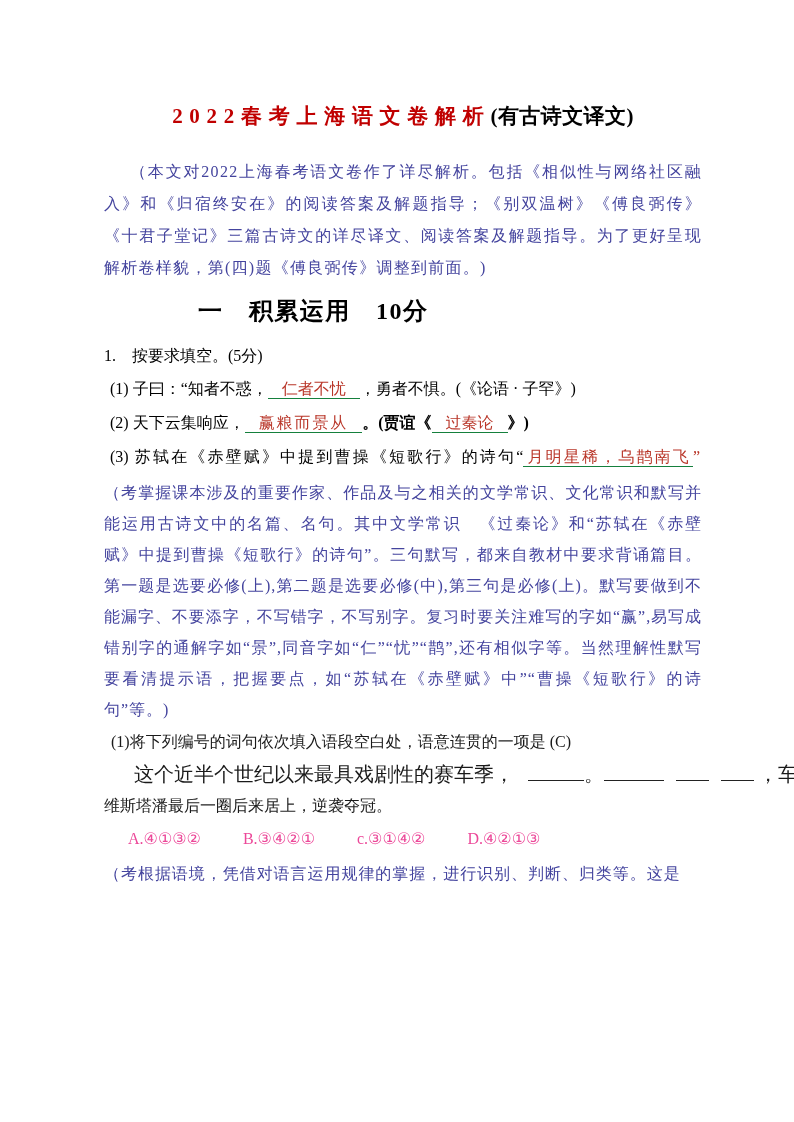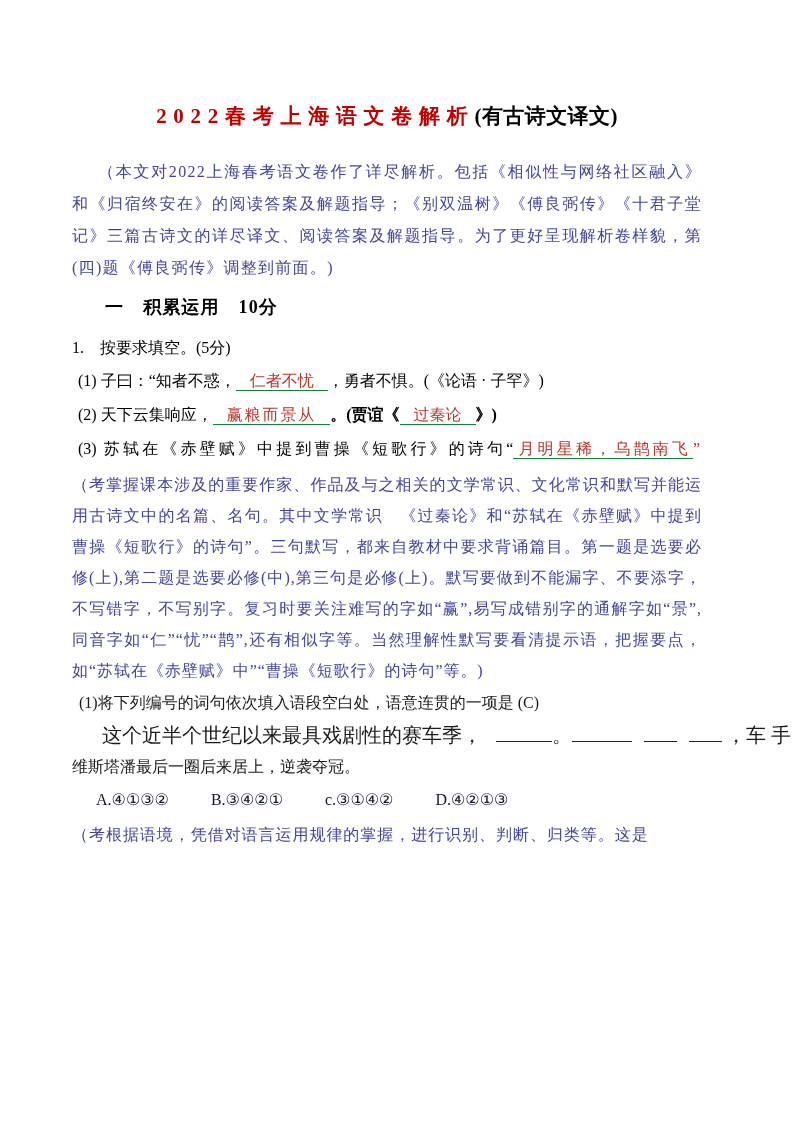--- a/index.html
+++ b/index.html
@@ -5,21 +5,21 @@
   * { margin: 0; padding: 0; box-sizing: border-box; }
   html, body { background: #ffffff; }
   .page {
     position: relative;
     width: 794px;
     height: 1122px;
     margin: 0 auto;
     background: #ffffff;
     font-family: "Liberation Serif", "DejaVu Serif", serif;
     color: #1a1a1a;
-    padding: 102px 92px 40px 72px;
+    padding: 102px 92px 40px 104px;
     overflow: hidden;
   }
   
   .doc-title {
     text-align: center;
     font-size: 21px;
     font-weight: bold;
     white-space: nowrap;
     margin-bottom: 26px;
   }
@@ -29,24 +29,24 @@
   .intro {
     color: #44449e;
     font-size: 16px;
     line-height: 32px;
     text-align: justify;
     text-indent: 26px;
     letter-spacing: 0.08em;
   }
   
   .sec-heading {
-    font-size: 18px;
+    font-size: 24px;
     font-weight: bold;
     color: #000;
-    margin: 11px 0 12px 33px;
+    margin: 11px 0 12px 94px;
     letter-spacing: 0.06em;
   }
   
   .q-label { font-size: 16px; line-height: 33px; color: #000; }
   .fill-item { font-size: 16px; line-height: 34px; color: #000; padding-left: 6px; }
   .stretch { text-align: justify; text-align-last: justify; padding-right: 2px; }
   .ans {
     color: #b93629;
     border-bottom: 1px solid #15803d;
     padding: 0 14px 1px 14px;
@@ -72,21 +72,21 @@
     border-bottom: 1px solid #222;
     height: 15px;
     vertical-align: baseline;
   }
   .blank.w1 { width: 56px; margin-left: 14px; }
   .blank.w2 { width: 60px; }
   .blank.w3 { width: 33px; margin-left: 12px; }
   .blank.w4 { width: 33px; margin-left: 12px; margin-right: 4px; }
   .option-line { font-size: 16px; line-height: 33px; padding-left: 4px; color: #000; }
   .options-wrap { margin-top: 4px; }
-  .choices { font-size: 16px; line-height: 33px; padding-left: 24px; color: #0f172a; }
+  .choices { font-size: 16px; line-height: 33px; padding-left: 24px; color: #ec4899; }
   .choices span { margin-right: 42px; }
   .choices span:last-child { margin-right: 0; }
 </style>
 </head>
 <body>
 
 <div class="page">
 
   <div class="doc-title">
     <span class="red">2022春考上海语文卷解析</span><span class="blk">(有古诗文译文)</span>

